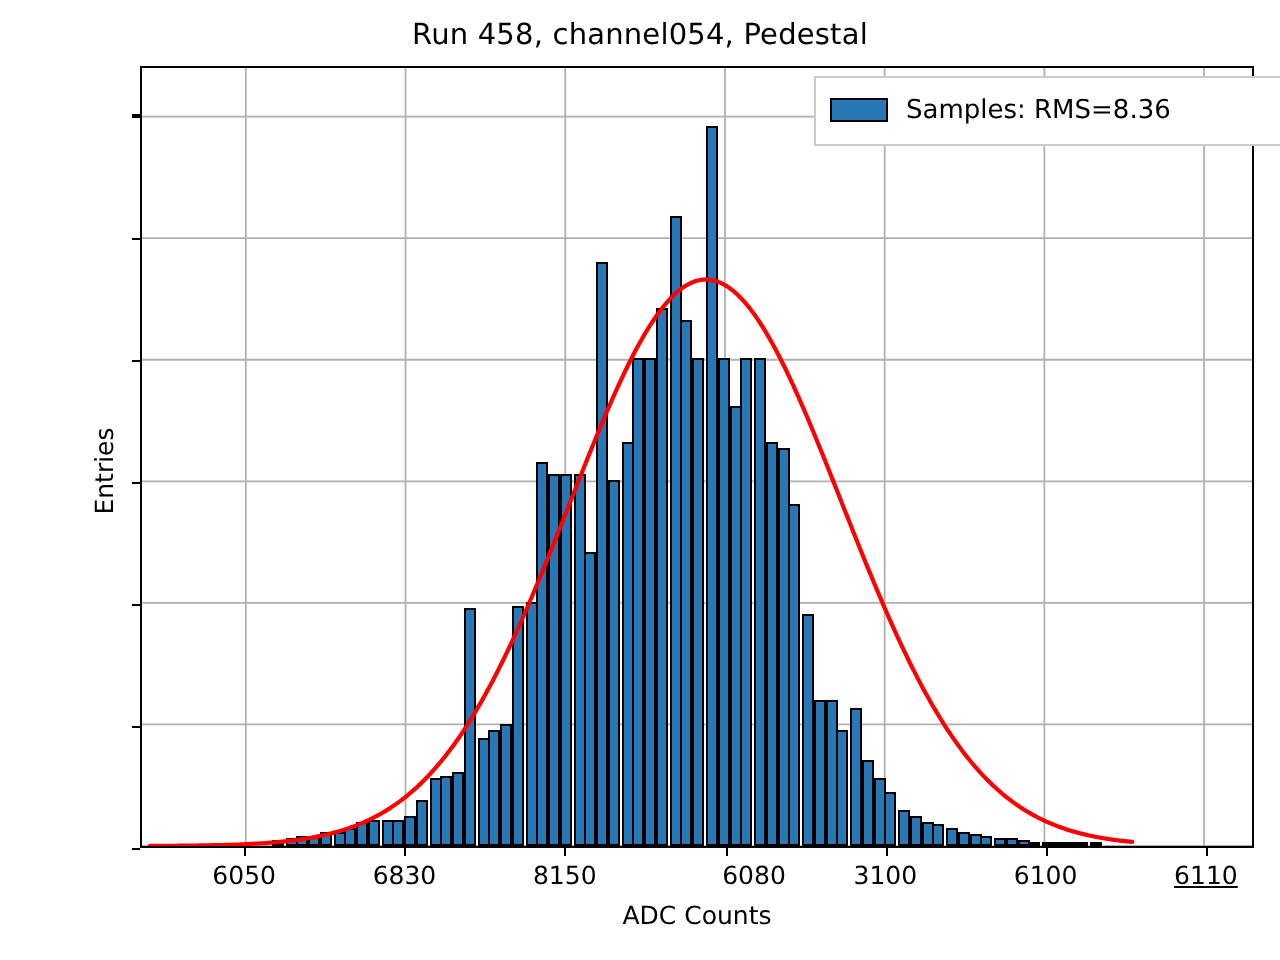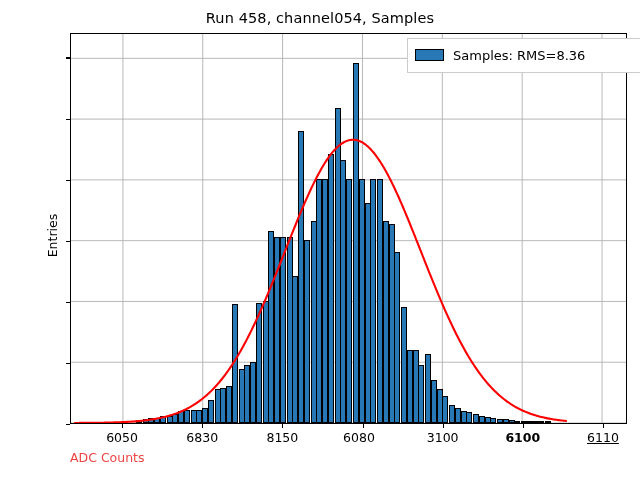--- a/index.html
+++ b/index.html
@@ -87,22 +87,23 @@
     transform: rotate(-90deg);
     transform-origin: center center;
     width: 120px;
     text-align: center;
   }
   #xlabel {
     position: absolute;
     left: 70px;
     top: 450px;
     width: 557px;
+    text-align: center;
     font-size: 12.5px;
-    color: #ef4444;
+    color: #000000;
   }
   
   #legend {
     position: absolute;
     left: 367px;
     top: 38px;
     width: 253px;
     background: #ffffff;
     border: 0.9px solid #cccccc;
     box-sizing: border-box;
@@ -138,21 +139,21 @@
   .legend-row.fit-row {
     justify-content: flex-end;
   }
   .legend-row.fit-row .legend-swatch-line { margin-right: 9px; }
 </style>
 </head>
 <body>
 
 <div id="figure">
 
-  <div id="chart-title">Run 458, channel054, Samples</div>
+  <div id="chart-title">Run 458, channel054, Pedestal</div>
 
   <div id="plot-area">
     <svg id="grid-layer" viewBox="0 0 557 391" preserveAspectRatio="none">
         <line x1="52.093525179856115" y1="0" x2="52.093525179856115" y2="391" stroke="#b0b0b0" stroke-width="0.9"></line>
         <line x1="132.23741007194243" y1="0" x2="132.23741007194243" y2="391" stroke="#b0b0b0" stroke-width="0.9"></line>
         <line x1="212.3812949640288" y1="0" x2="212.3812949640288" y2="391" stroke="#b0b0b0" stroke-width="0.9"></line>
         <line x1="292.5251798561151" y1="0" x2="292.5251798561151" y2="391" stroke="#b0b0b0" stroke-width="0.9"></line>
         <line x1="372.66906474820144" y1="0" x2="372.66906474820144" y2="391" stroke="#b0b0b0" stroke-width="0.9"></line>
         <line x1="452.8129496402878" y1="0" x2="452.8129496402878" y2="391" stroke="#b0b0b0" stroke-width="0.9"></line>
         <line x1="532.9568345323742" y1="0" x2="532.9568345323742" y2="391" stroke="#b0b0b0" stroke-width="0.9"></line>
@@ -248,25 +249,25 @@
       <div class="ytick-mark" style="top:179.63px;"></div>
       <div class="ytick-mark" style="top:118.53px;"></div>
       <div class="ytick-mark" style="top:57.44px;"></div>
       <div class="xtick-mark" style="left:122.09px;"></div>
       <div class="xtick-label" style="left:122.09px;">6050</div>
       <div class="xtick-mark" style="left:202.24px;"></div>
       <div class="xtick-label" style="left:202.24px;">6830</div>
       <div class="xtick-mark" style="left:282.38px;"></div>
       <div class="xtick-label" style="left:282.38px;">8150</div>
       <div class="xtick-mark" style="left:362.53px;"></div>
-      <div class="xtick-label" style="left:359px;text-align:center;">6080</div>
+      <div class="xtick-label" style="left:377px;text-align:center;">6080</div>
       <div class="xtick-mark" style="left:442.67px;"></div>
       <div class="xtick-label" style="left:442.67px;">3100</div>
       <div class="xtick-mark" style="left:522.81px;"></div>
-      <div class="xtick-label" style="left:522.81px;font-weight:bold;">6100</div>
+      <div class="xtick-label" style="left:522.81px;">6100</div>
       <div class="xtick-mark" style="left:602.96px;"></div>
       <div class="xtick-label" style="left:602.96px;text-decoration:underline;">6110</div>
     </div>
 
   <div id="ylabel">Entries</div>
   <div id="xlabel">ADC Counts</div>
 
   <div id="legend">
     <div class="legend-row">
       <span class="legend-swatch-patch"></span>

